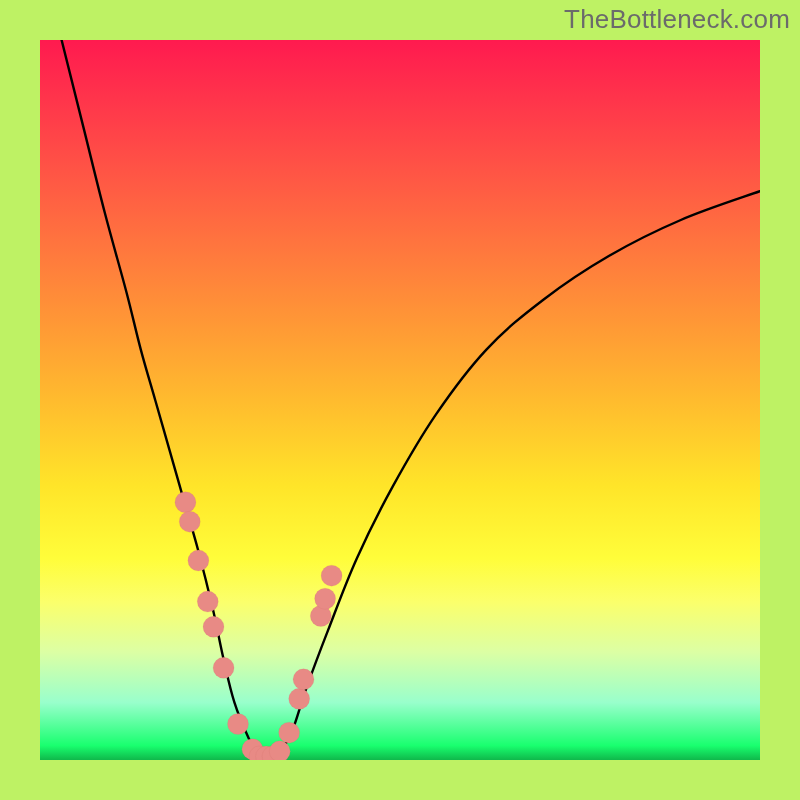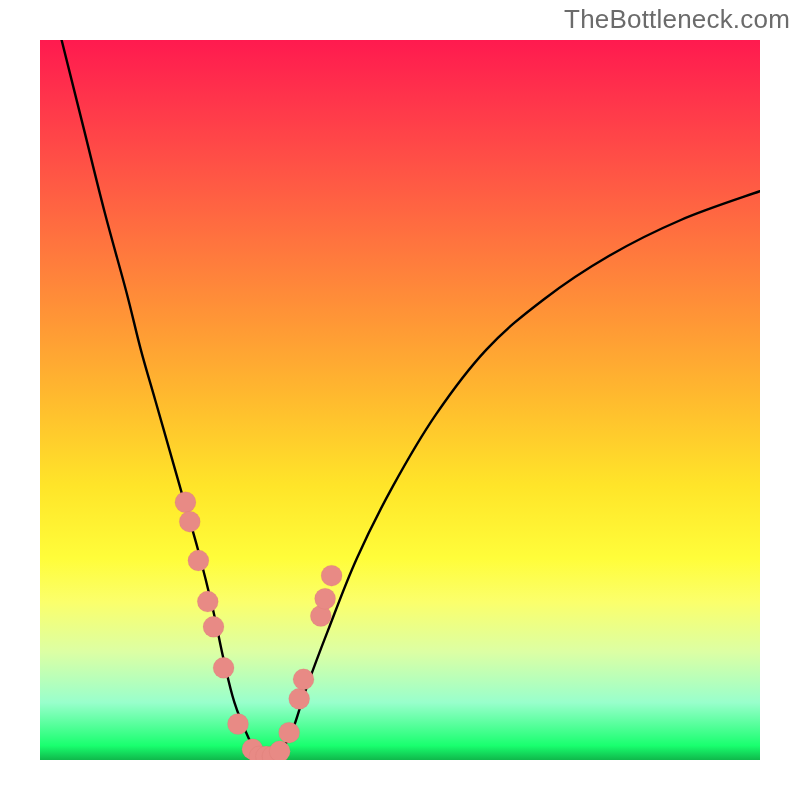--- a/index.html
+++ b/index.html
@@ -8,21 +8,21 @@
     width: 800px;
     height: 800px;
     overflow: hidden;
     background: #000;
     font-family: Arial, Helvetica, sans-serif;
   }
   .frame {
     position: relative;
     width: 800px;
     height: 800px;
-    background: #ffffff;
+    background: #bef264;
   }
   .watermark {
     position: absolute;
     top: 4px;
     right: 10px;
     color: #6b6b6b;
     font-size: 26px;
     font-weight: 500;
     letter-spacing: 0.2px;
     user-select: none;

